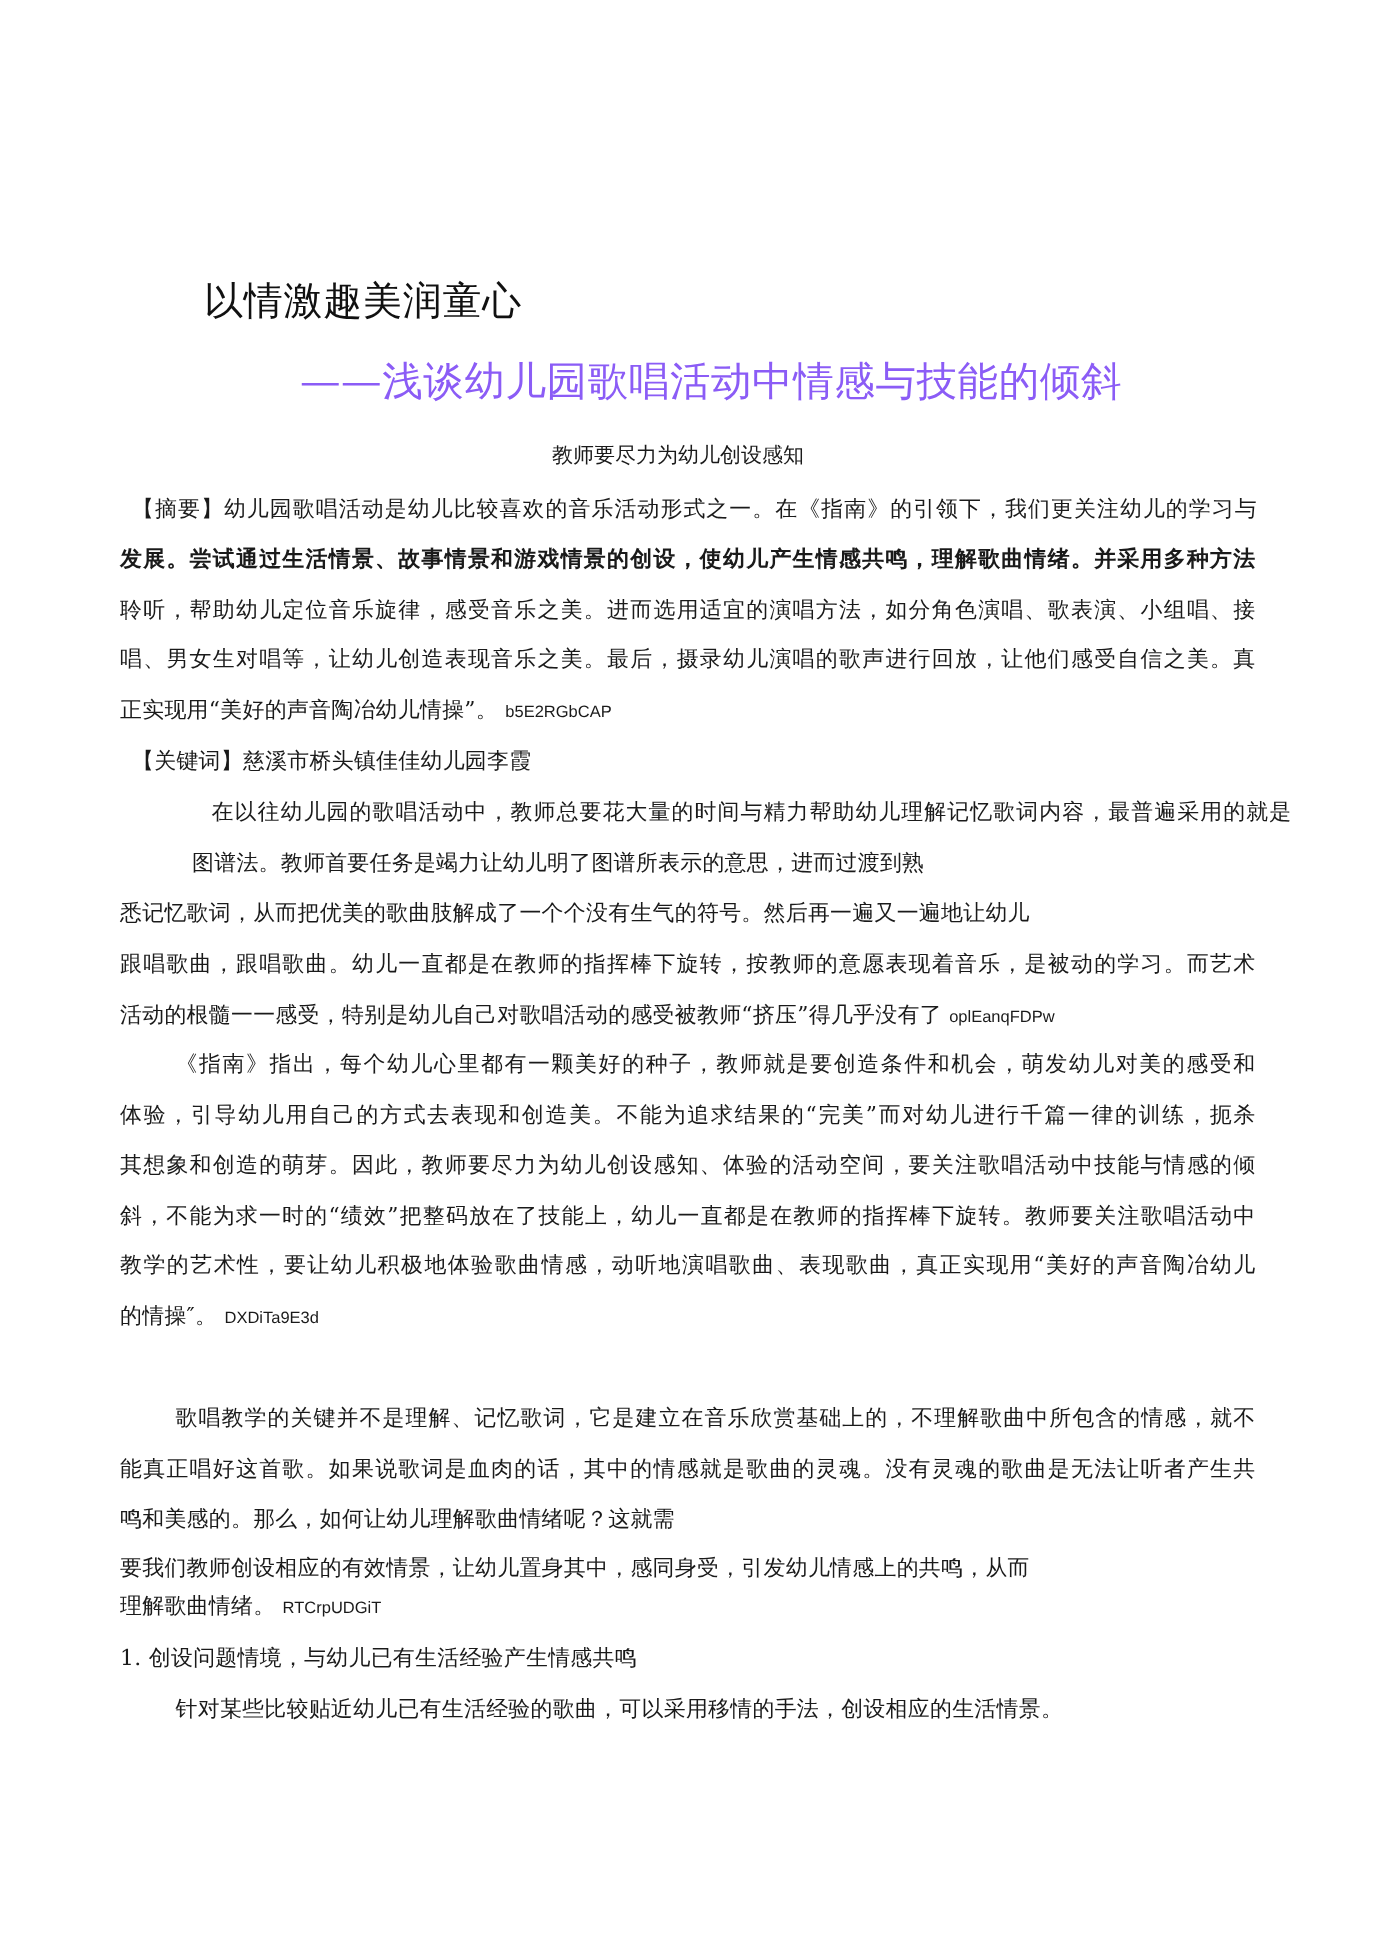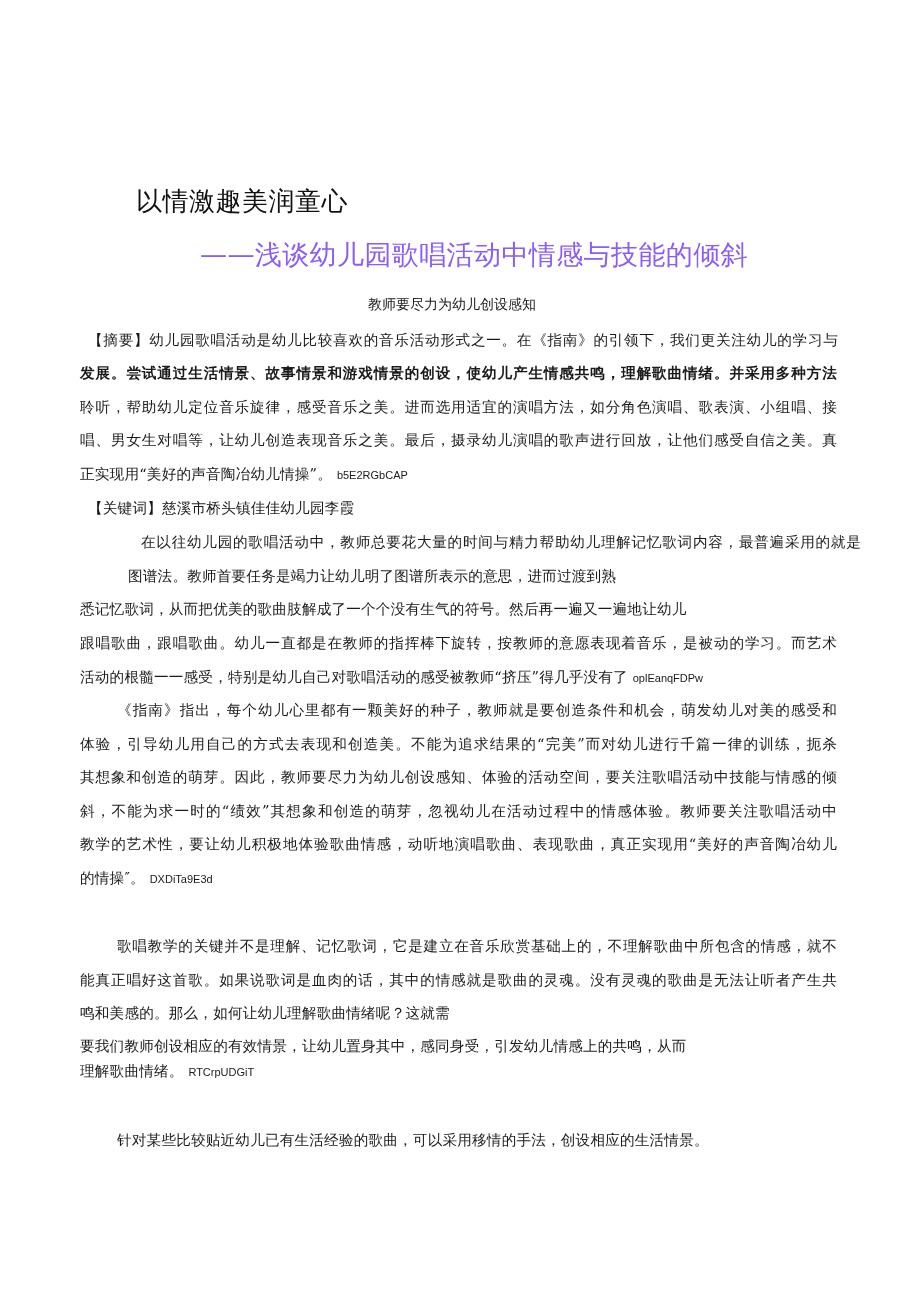--- a/index.html
+++ b/index.html
@@ -98,38 +98,39 @@
     <div class="line" style="left:80px;top:667px;">
       <span>活动的根髓一一感受，特别是幼儿自己对歌唱活动的感受被教师“挤压”得几乎没有了</span>
       <span class="code">oplEanqFDPw</span>
     </div>
   </div>
 
   <div>
     <div class="line justify" style="left:117px;top:700px;width:720px;">《指南》指出，每个幼儿心里都有一颗美好的种子，教师就是要创造条件和机会，萌发幼儿对美的感受和</div>
     <div class="line justify" style="left:80px;top:734px;">体验，引导幼儿用自己的方式去表现和创造美。不能为追求结果的“完美”而对幼儿进行千篇一律的训练，扼杀</div>
     <div class="line justify" style="left:80px;top:767px;">其想象和创造的萌芽。因此，教师要尽力为幼儿创设感知、体验的活动空间，要关注歌唱活动中技能与情感的倾</div>
-    <div class="line justify" style="left:80px;top:801px;">斜，不能为求一时的“绩效”其想象和创造的萌芽，忽视幼儿在活动过程中的情感体验。教师要关注歌唱活动中</div>
+    <div class="line justify" style="left:80px;top:801px;">斜，不能为求一时的“绩效”把整码放在了技能上，幼儿一直都是在教师的指挥棒下旋转。教师要关注歌唱活动中</div>
     <div class="line justify" style="left:80px;top:834px;">教学的艺术性，要让幼儿积极地体验歌曲情感，动听地演唱歌曲、表现歌曲，真正实现用“美好的声音陶冶幼儿</div>
     <div class="line" style="left:80px;top:868px;">
       <span>的情操″。</span>
       <span class="code">DXDiTa9E3d</span>
     </div>
   </div>
 
 
   <div>
     <div class="line justify" style="left:117px;top:936px;width:720px;">歌唱教学的关键并不是理解、记忆歌词，它是建立在音乐欣赏基础上的，不理解歌曲中所包含的情感，就不</div>
     <div class="line justify" style="left:80px;top:970px;">能真正唱好这首歌。如果说歌词是血肉的话，其中的情感就是歌曲的灵魂。没有灵魂的歌曲是无法让听者产生共</div>
     <div class="line" style="left:80px;top:1003px;">鸣和美感的。那么，如何让幼儿理解歌曲情绪呢？这就需</div>
     <div class="line" style="left:80px;top:1036px;text-align:right;">要我们教师创设相应的有效情景，让幼儿置身其中，感同身受，引发幼儿情感上的共鸣，从而</div>
     <div class="line" style="left:80px;top:1061px;">
       <span>理解歌曲情绪。</span>
       <span class="code">RTCrpUDGiT</span>
     </div>
   </div>
 
+  <div class="line" style="left:80px;top:1096px;">1. 创设问题情境，与幼儿已有生活经验产生情感共鸣</div>
 
   <div>
     <div class="line" style="left:117px;top:1130px;">针对某些比较贴近幼儿已有生活经验的歌曲，可以采用移情的手法，创设相应的生活情景。</div>
   </div>
 
 </div>
 
 </body></html>

